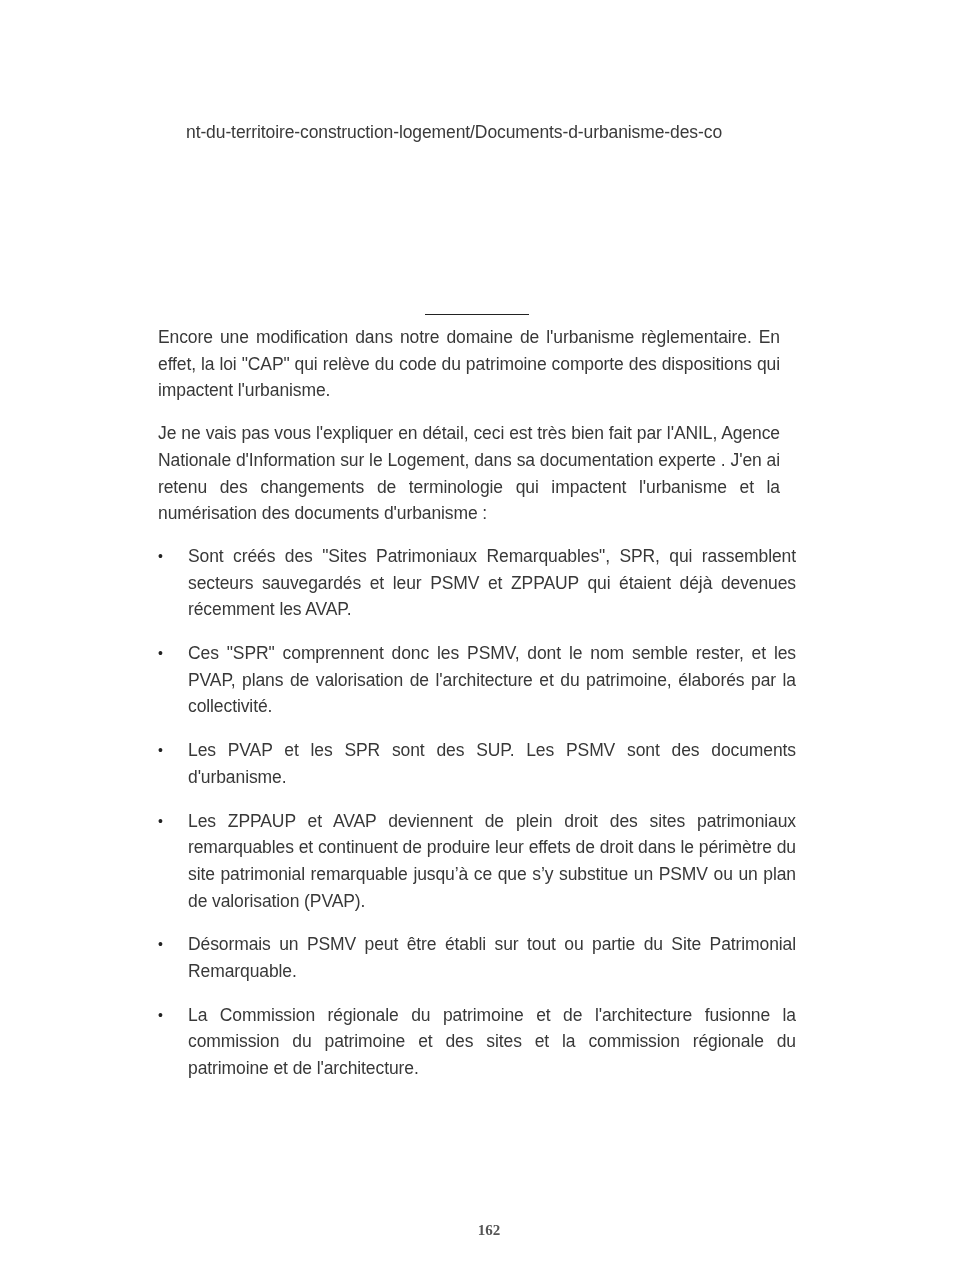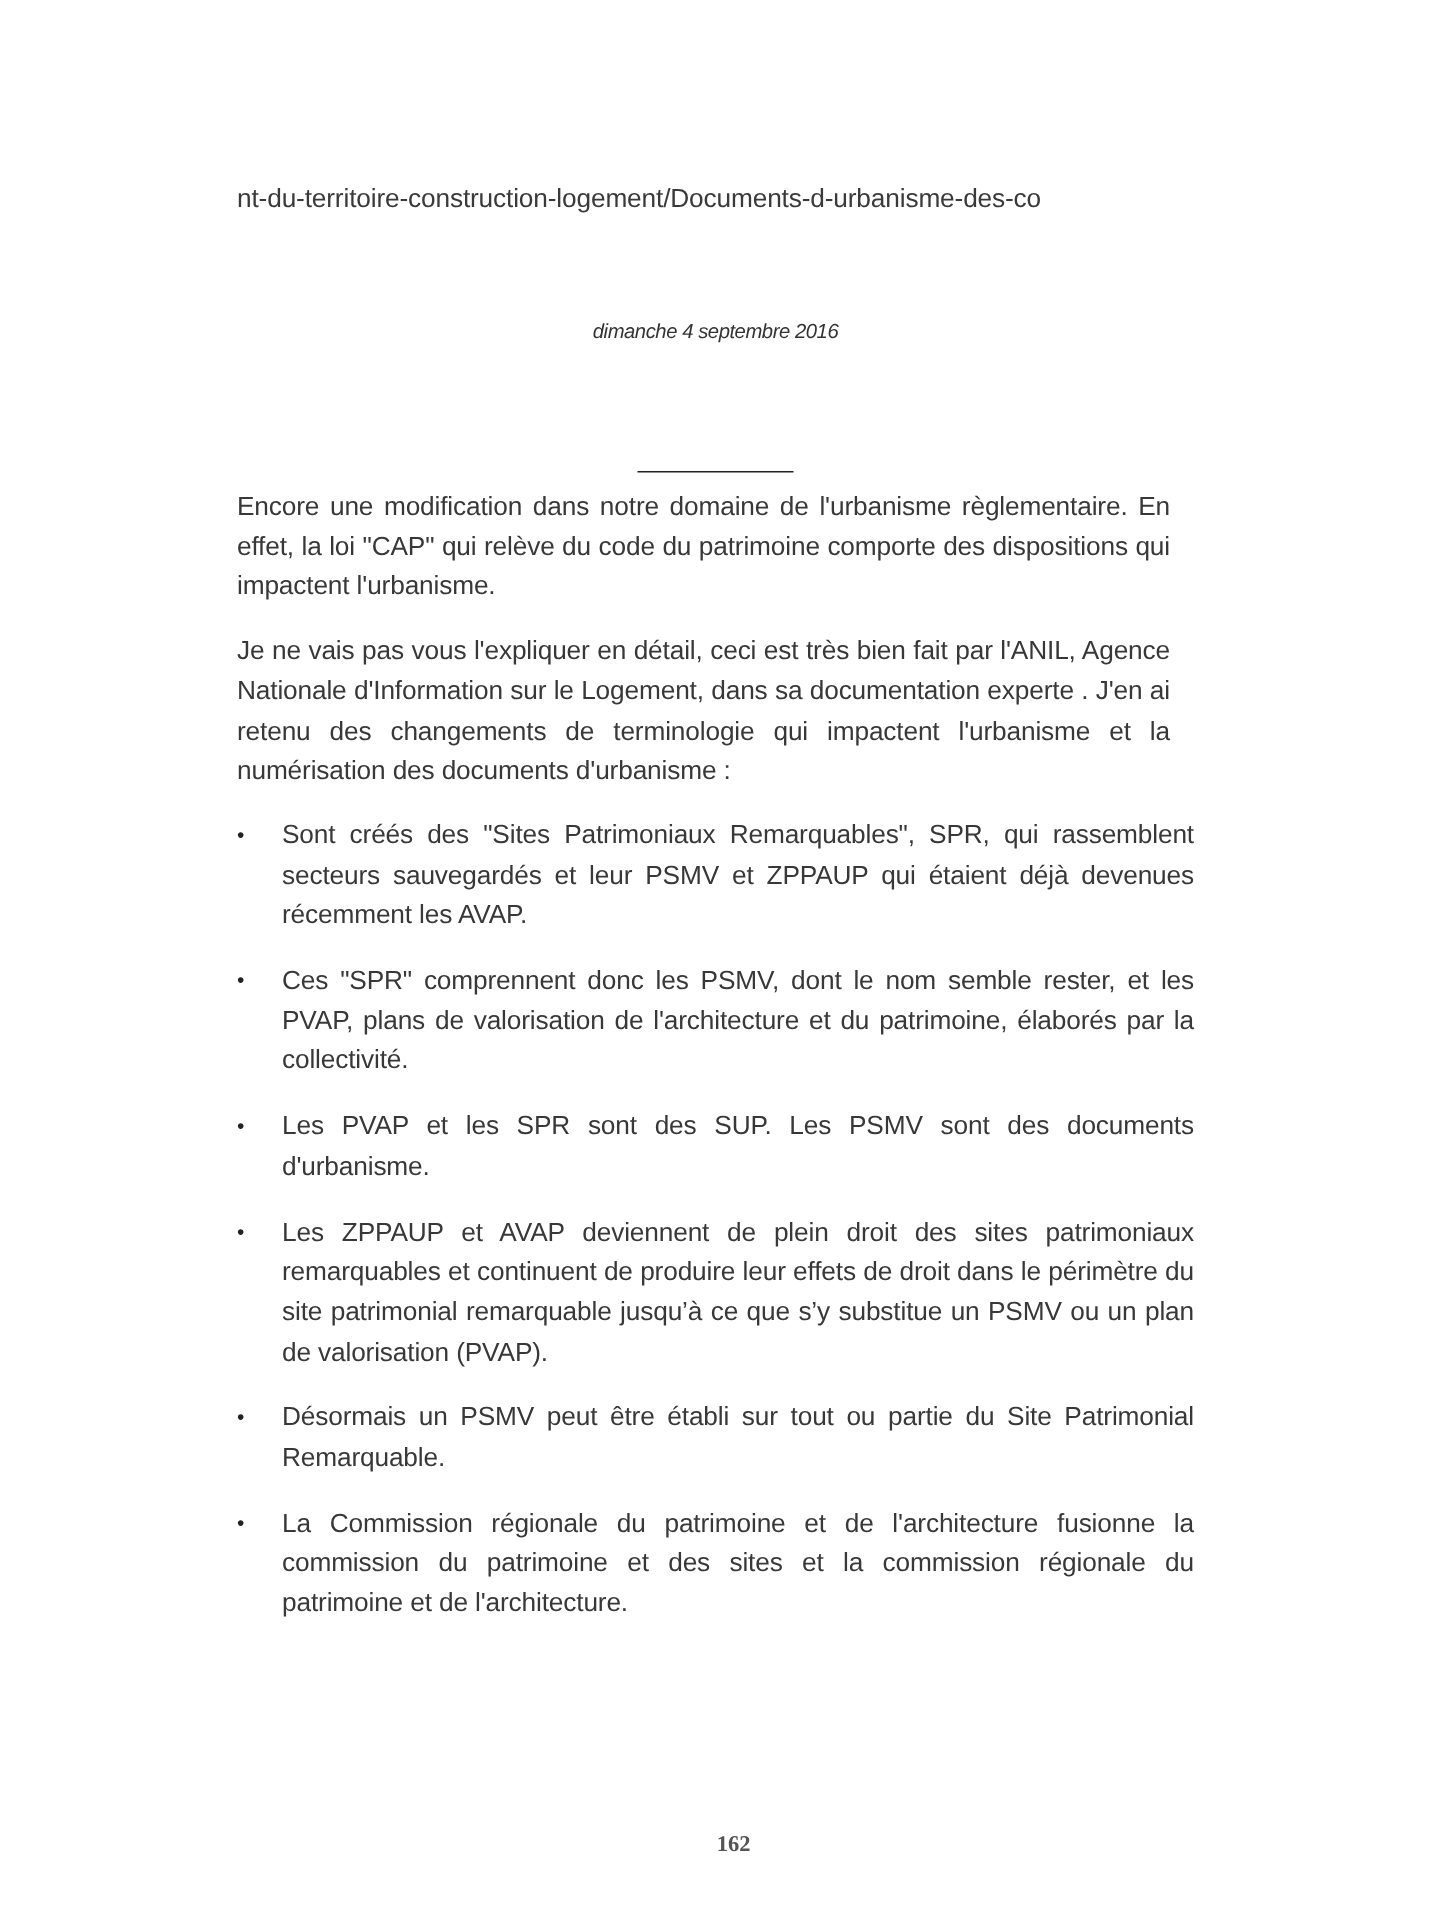--- a/index.html
+++ b/index.html
@@ -24,21 +24,21 @@
     .url-cont {
       position: absolute;
       top: 119px;
       left: 0;
       width: 660px;
       font-size: 17.5px;
       line-height: 26px;
       color: #3a3a3a;
       letter-spacing: -0.1px;
     }
-    .url-cont div { white-space: nowrap; }
+    .url-cont div { white-space: nowrap; margin-left: 28px; }
     .title-block {
       position: absolute;
       top: 217px;
       left: 0;
       width: 638px;
       text-align: center;
     }
     .title {
       font-size: 35px;
       font-weight: bold;
@@ -109,21 +109,20 @@
 </head>
 <body>
 
 <div class="page">
 
   <div class="url-cont">
     <div>nt-du-territoire-construction-logement/Documents-d-urbanisme-des-co</div>
   </div>
 
   <div class="title-block">
-    <div class="date">dimanche 4 septembre 2016</div>
   </div>
 
   <div class="separator"></div>
 
   <div class="body-text">
     <p>Encore une modification dans notre domaine de l'urbanisme règlementaire. En effet, la loi "CAP" qui relève du code du patrimoine comporte des dispositions qui impactent l'urbanisme.</p>
     <p>Je ne vais pas vous l'expliquer en détail, ceci est très bien fait par l'ANIL, Agence Nationale d'Information sur le Logement, dans sa documentation experte  . J'en ai retenu des changements de terminologie qui impactent l'urbanisme et la numérisation des documents d'urbanisme :</p>
 
     <ul class="bullets">
       <li>

